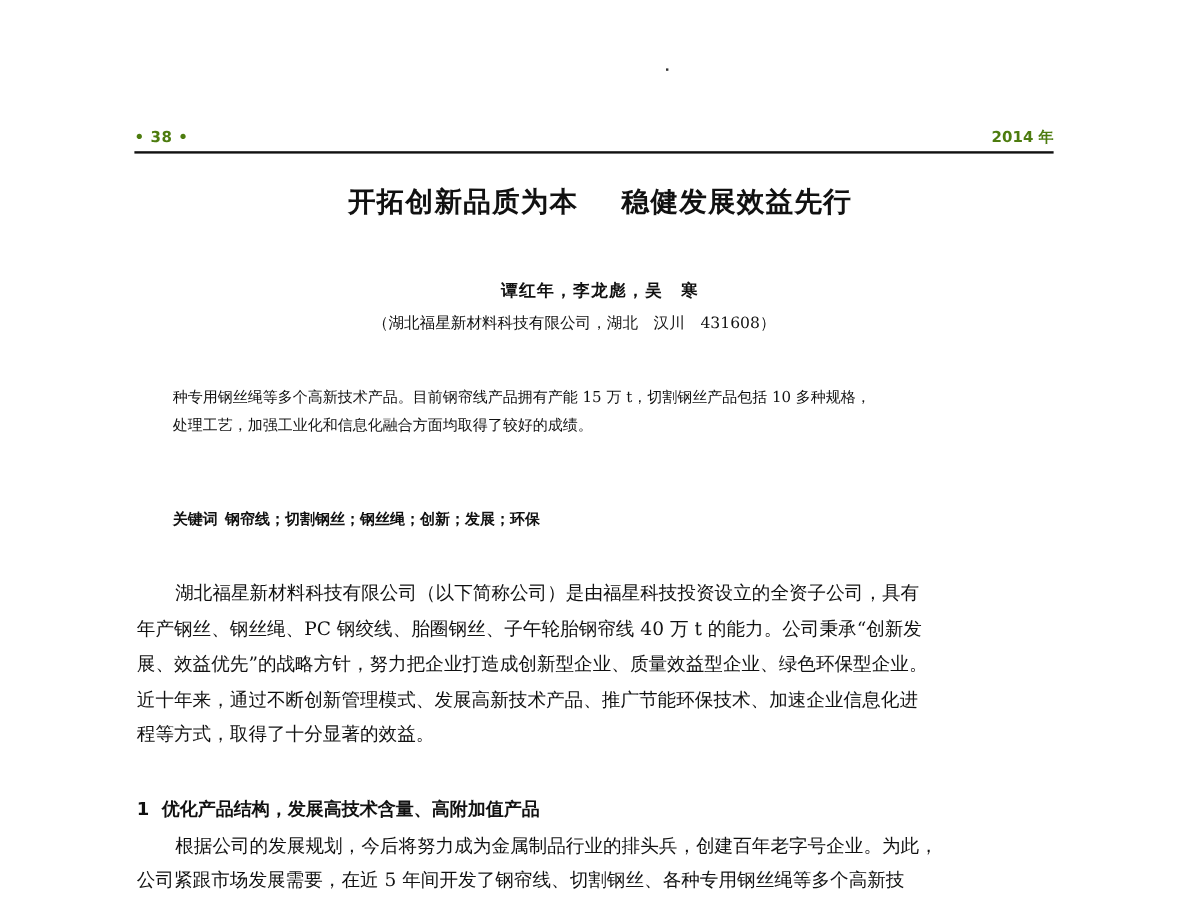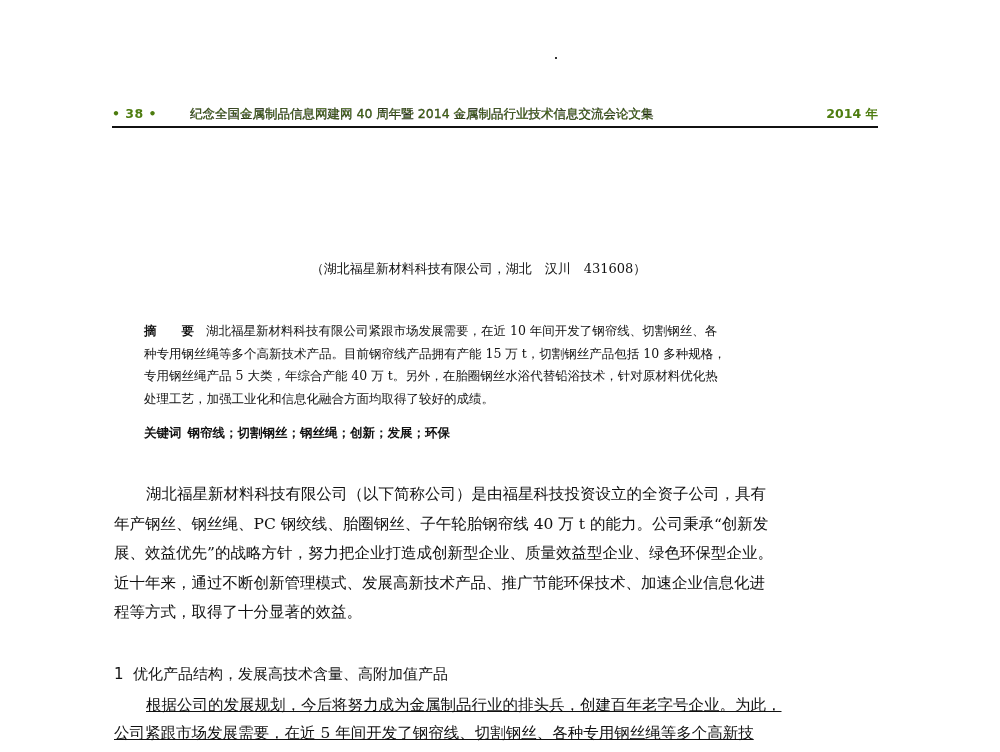--- a/index.html
+++ b/index.html
@@ -40,44 +40,43 @@
   .keywords { position: absolute; left: 144px; top: 425px; font-size: 12.5px; white-space: nowrap; }
   .keywords .lbl { font-family: "DejaVu Sans", sans-serif; font-weight: bold; margin-right: 6px; }
   .keywords .kw { font-weight: bold; }
 
   .body { position: absolute; left: 114px; top: 480px; width: 760px; font-size: 15.5px; line-height: 29.5px; }
   .body .line { white-space: nowrap; }
   .indent { padding-left: 32px; }
 
   .section-head {
     position: absolute; left: 114px; top: 665px; font-family: "DejaVu Sans", sans-serif;
-    font-weight: normal; font-size: 15px; white-space: pre;
+    font-weight: bold; font-size: 15px; white-space: pre;
   }
-  .body2 { position: absolute; left: 114px; top: 691px; width: 760px; font-size: 15.5px; line-height: 28px; text-decoration: underline; }
+  .body2 { position: absolute; left: 114px; top: 691px; width: 760px; font-size: 15.5px; line-height: 28px; }
   .body2 .line { white-space: nowrap; }
 </style>
 </head>
 <body>
 
 <div class="page">
   <div class="speck"></div>
 
   <div class="header">
     <span class="pg">• 38 •</span>
-    <span class="journal">纪念全国金属制品信息网建网 40 周年暨 2014 金属制品行业技术信息交流会论文集</span>
     <span class="year">2014 年</span>
   </div>
   <div class="rule"></div>
 
+  <div class="title">开拓创新品质为本    稳健发展效益先行</div>
+  <div class="authors">谭红年，李龙彪，吴　寒</div>
   <div class="affil">（湖北福星新材料科技有限公司，湖北　汉川　431608）</div>
 
   <div class="abstract">
-    <div class="line"><span class="lbl">摘　　要</span><span>湖北福星新材料科技有限公司紧跟市场发展需要，在近 10 年间开发了钢帘线、切割钢丝、各</span></div>
     <div class="line">种专用钢丝绳等多个高新技术产品。目前钢帘线产品拥有产能 15 万 t，切割钢丝产品包括 10 多种规格，</div>
-    <div class="line">专用钢丝绳产品 5 大类，年综合产能 40 万 t。另外，在胎圈钢丝水浴代替铅浴技术，针对原材料优化热</div>
     <div class="line">处理工艺，加强工业化和信息化融合方面均取得了较好的成绩。</div>
   </div>
 
   <div class="keywords">
     <span class="lbl">关键词</span><span class="kw">钢帘线；切割钢丝；钢丝绳；创新；发展；环保</span>
   </div>
 
   <div class="body">
     <div class="line indent">湖北福星新材料科技有限公司（以下简称公司）是由福星科技投资设立的全资子公司，具有</div>
     <div class="line">年产钢丝、钢丝绳、PC 钢绞线、胎圈钢丝、子午轮胎钢帘线 40 万 t 的能力。公司秉承“创新发</div>

